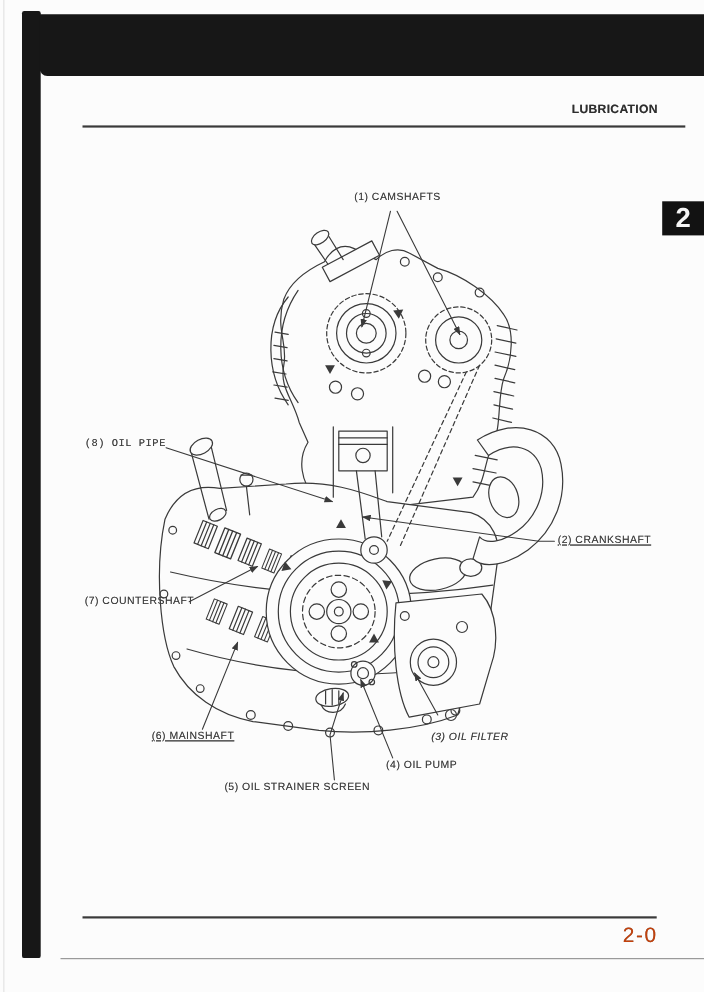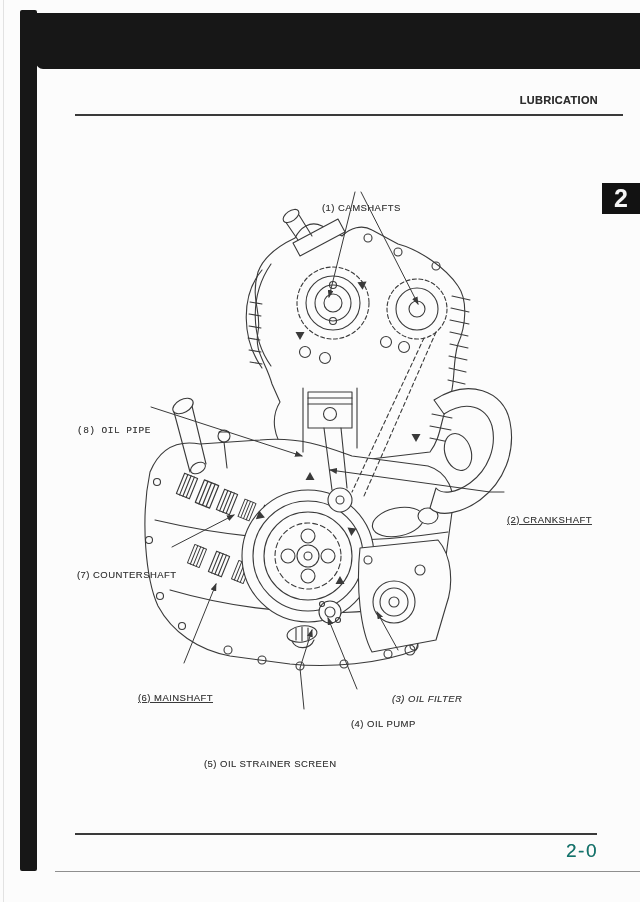--- a/index.html
+++ b/index.html
@@ -18,26 +18,25 @@
   }
   .hdr-rule{position:absolute;left:75px;top:114px;width:548px;height:2px;background:#3a3a3a;}
   .tab{
     position:absolute;left:602px;top:183px;width:38px;height:31px;background:#121212;
     color:#f5f5f5;font-size:25px;font-weight:bold;text-align:center;line-height:30px;
   }
   .diagram-svg{position:absolute;left:0;top:0;}
   .lbl{
     position:absolute;font-size:9.5px;letter-spacing:.45px;color:#3b3b3b;white-space:nowrap;
     text-shadow:0 0 .5px rgba(59,59,59,.55);
-    margin-top:28px;
   }
   .ftr-rule{position:absolute;left:75px;top:833px;width:522px;height:2px;background:#3a3a3a;}
   .page-num{
     position:absolute;right:42px;top:840px;
-    font-size:19px;letter-spacing:1.5px;color:#0f766e;
+    font-size:19px;letter-spacing:1.5px;color:#c2410c;
     text-shadow:0 0 .5px rgba(45,45,45,.55);
   }
   .bottom-edge{position:absolute;left:55px;top:871px;width:585px;height:1px;background:#8f8f8f;}
 </style>
 </head>
 <body>
 
 <div class="page">
 
   <div class="scan-line"></div>
@@ -228,21 +227,21 @@
         <path d="M 357,689 L 328,618" marker-end="url(#ah)"></path>
         <path d="M 304,709 L 300,668 L 312,630" marker-end="url(#ah)"></path>
       </g>
     </g>
   </svg>
 
   <div class="lbl" style="left:322px;top:174px;">(1) CAMSHAFTS</div>
   <div class="lbl" style="left:507px;top:486px;text-decoration:underline;">(2) CRANKSHAFT</div>
   <div class="lbl" style="left:392px;top:665px;font-style:italic;">(3) OIL FILTER</div>
   <div class="lbl" style="left:351px;top:690px;">(4) OIL PUMP</div>
-  <div class="lbl" style="left:204px;top:730px;">(5) OIL STRAINER SCREEN</div>
+  <div class="lbl" style="left:204px;top:710px;">(5) OIL STRAINER SCREEN</div>
   <div class="lbl" style="left:138px;top:664px;text-decoration:underline;">(6) MAINSHAFT</div>
   <div class="lbl" style="left:77px;top:541px;">(7) COUNTERSHAFT</div>
   <div class="lbl" style="left:77px;top:397px;font-family:Liberation Mono, monospace;">(8) OIL PIPE</div>
 
   <div class="ftr-rule"></div>
   <div class="page-num">2-0</div>
   <div class="bottom-edge"></div>
 
 </div>
 

